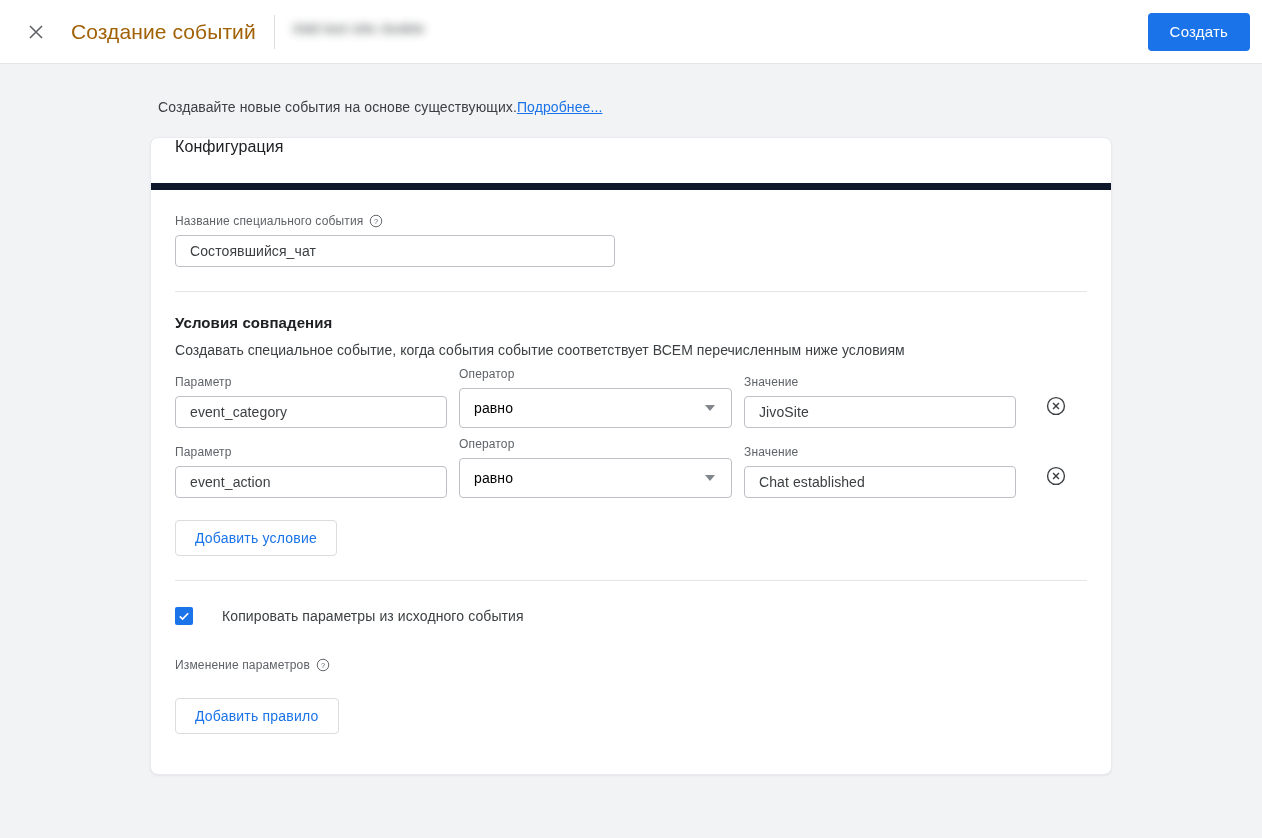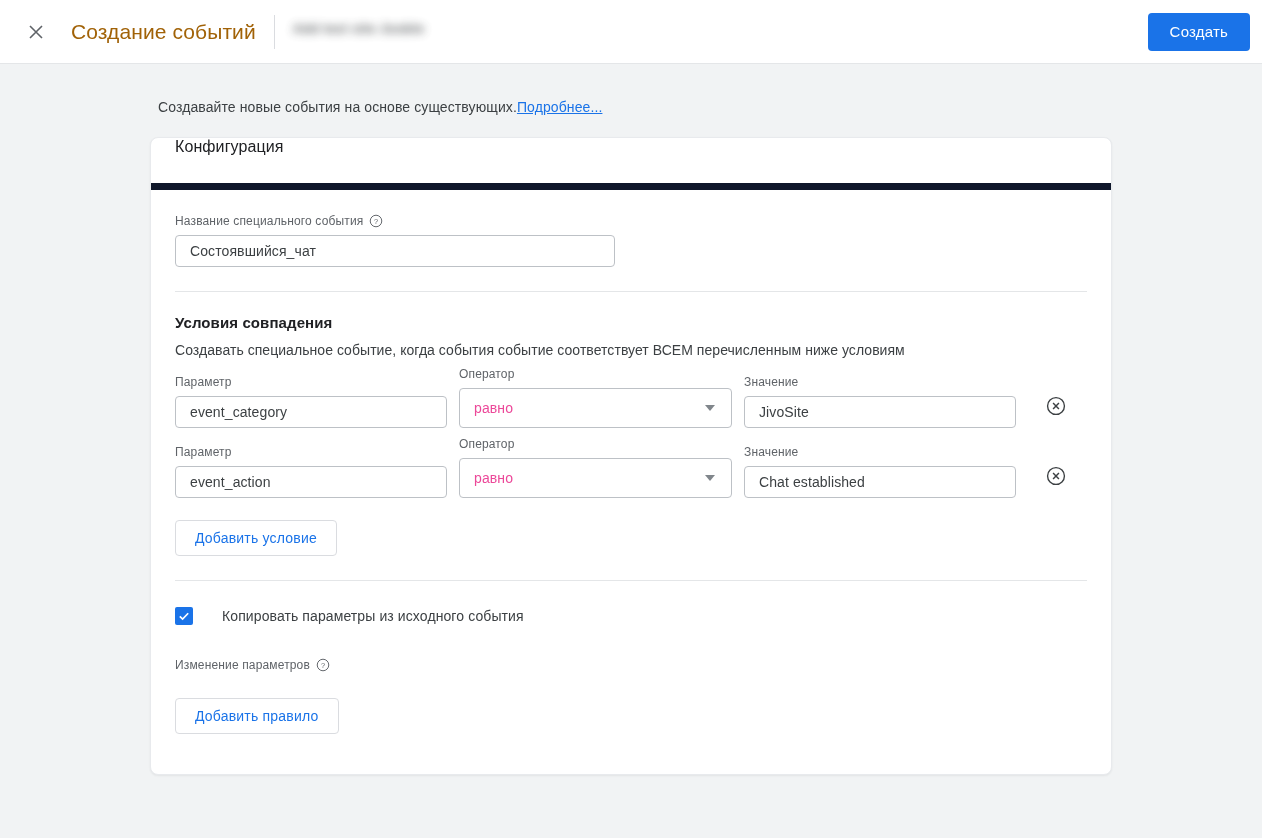--- a/index.html
+++ b/index.html
@@ -197,21 +197,21 @@
   .select-input {
     height: 40px;
     border: 1px solid #bdc1c6;
     border-radius: 4px;
     background: #fff;
     display: flex;
     align-items: center;
     justify-content: space-between;
     padding: 0 14px;
     font-size: 14px;
-    color: #ec4899;
+    color: #000000;
     box-sizing: border-box;
     cursor: pointer;
     letter-spacing: 0.1px;
   }
   .caret {
     width: 0;
     height: 0;
     border-left: 5px solid transparent;
     border-right: 5px solid transparent;
     border-top: 6px solid #80868b;

